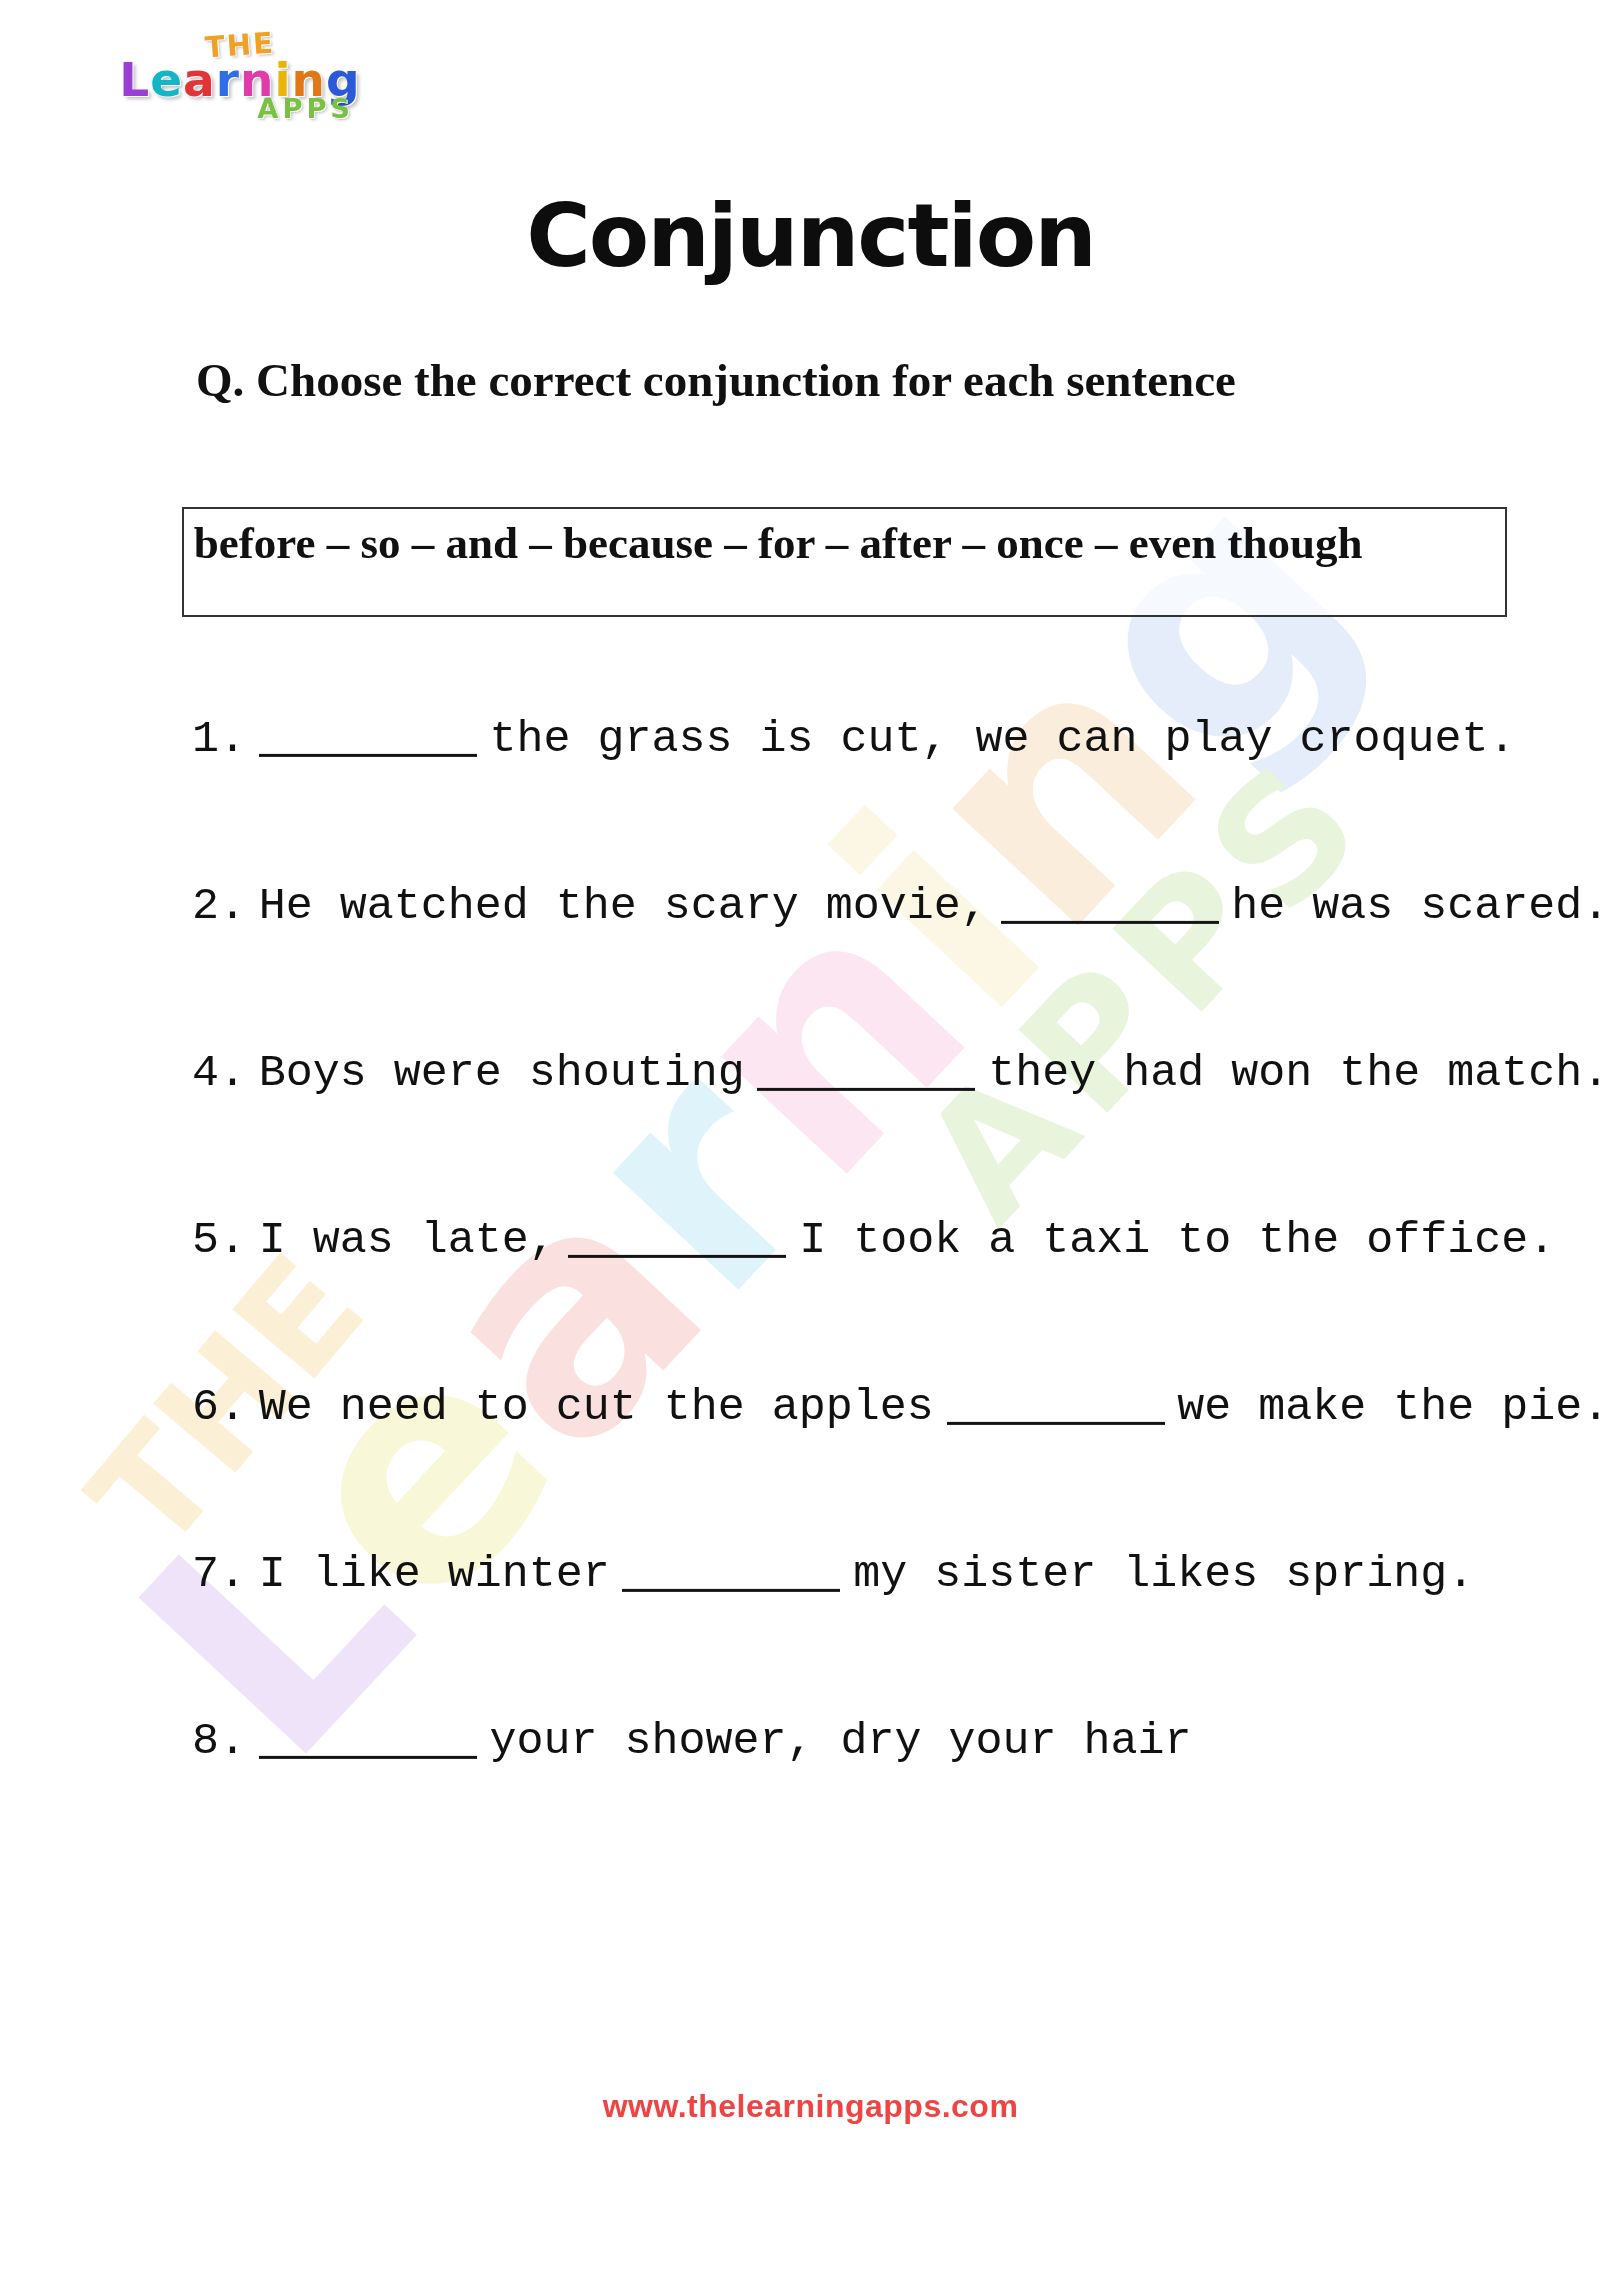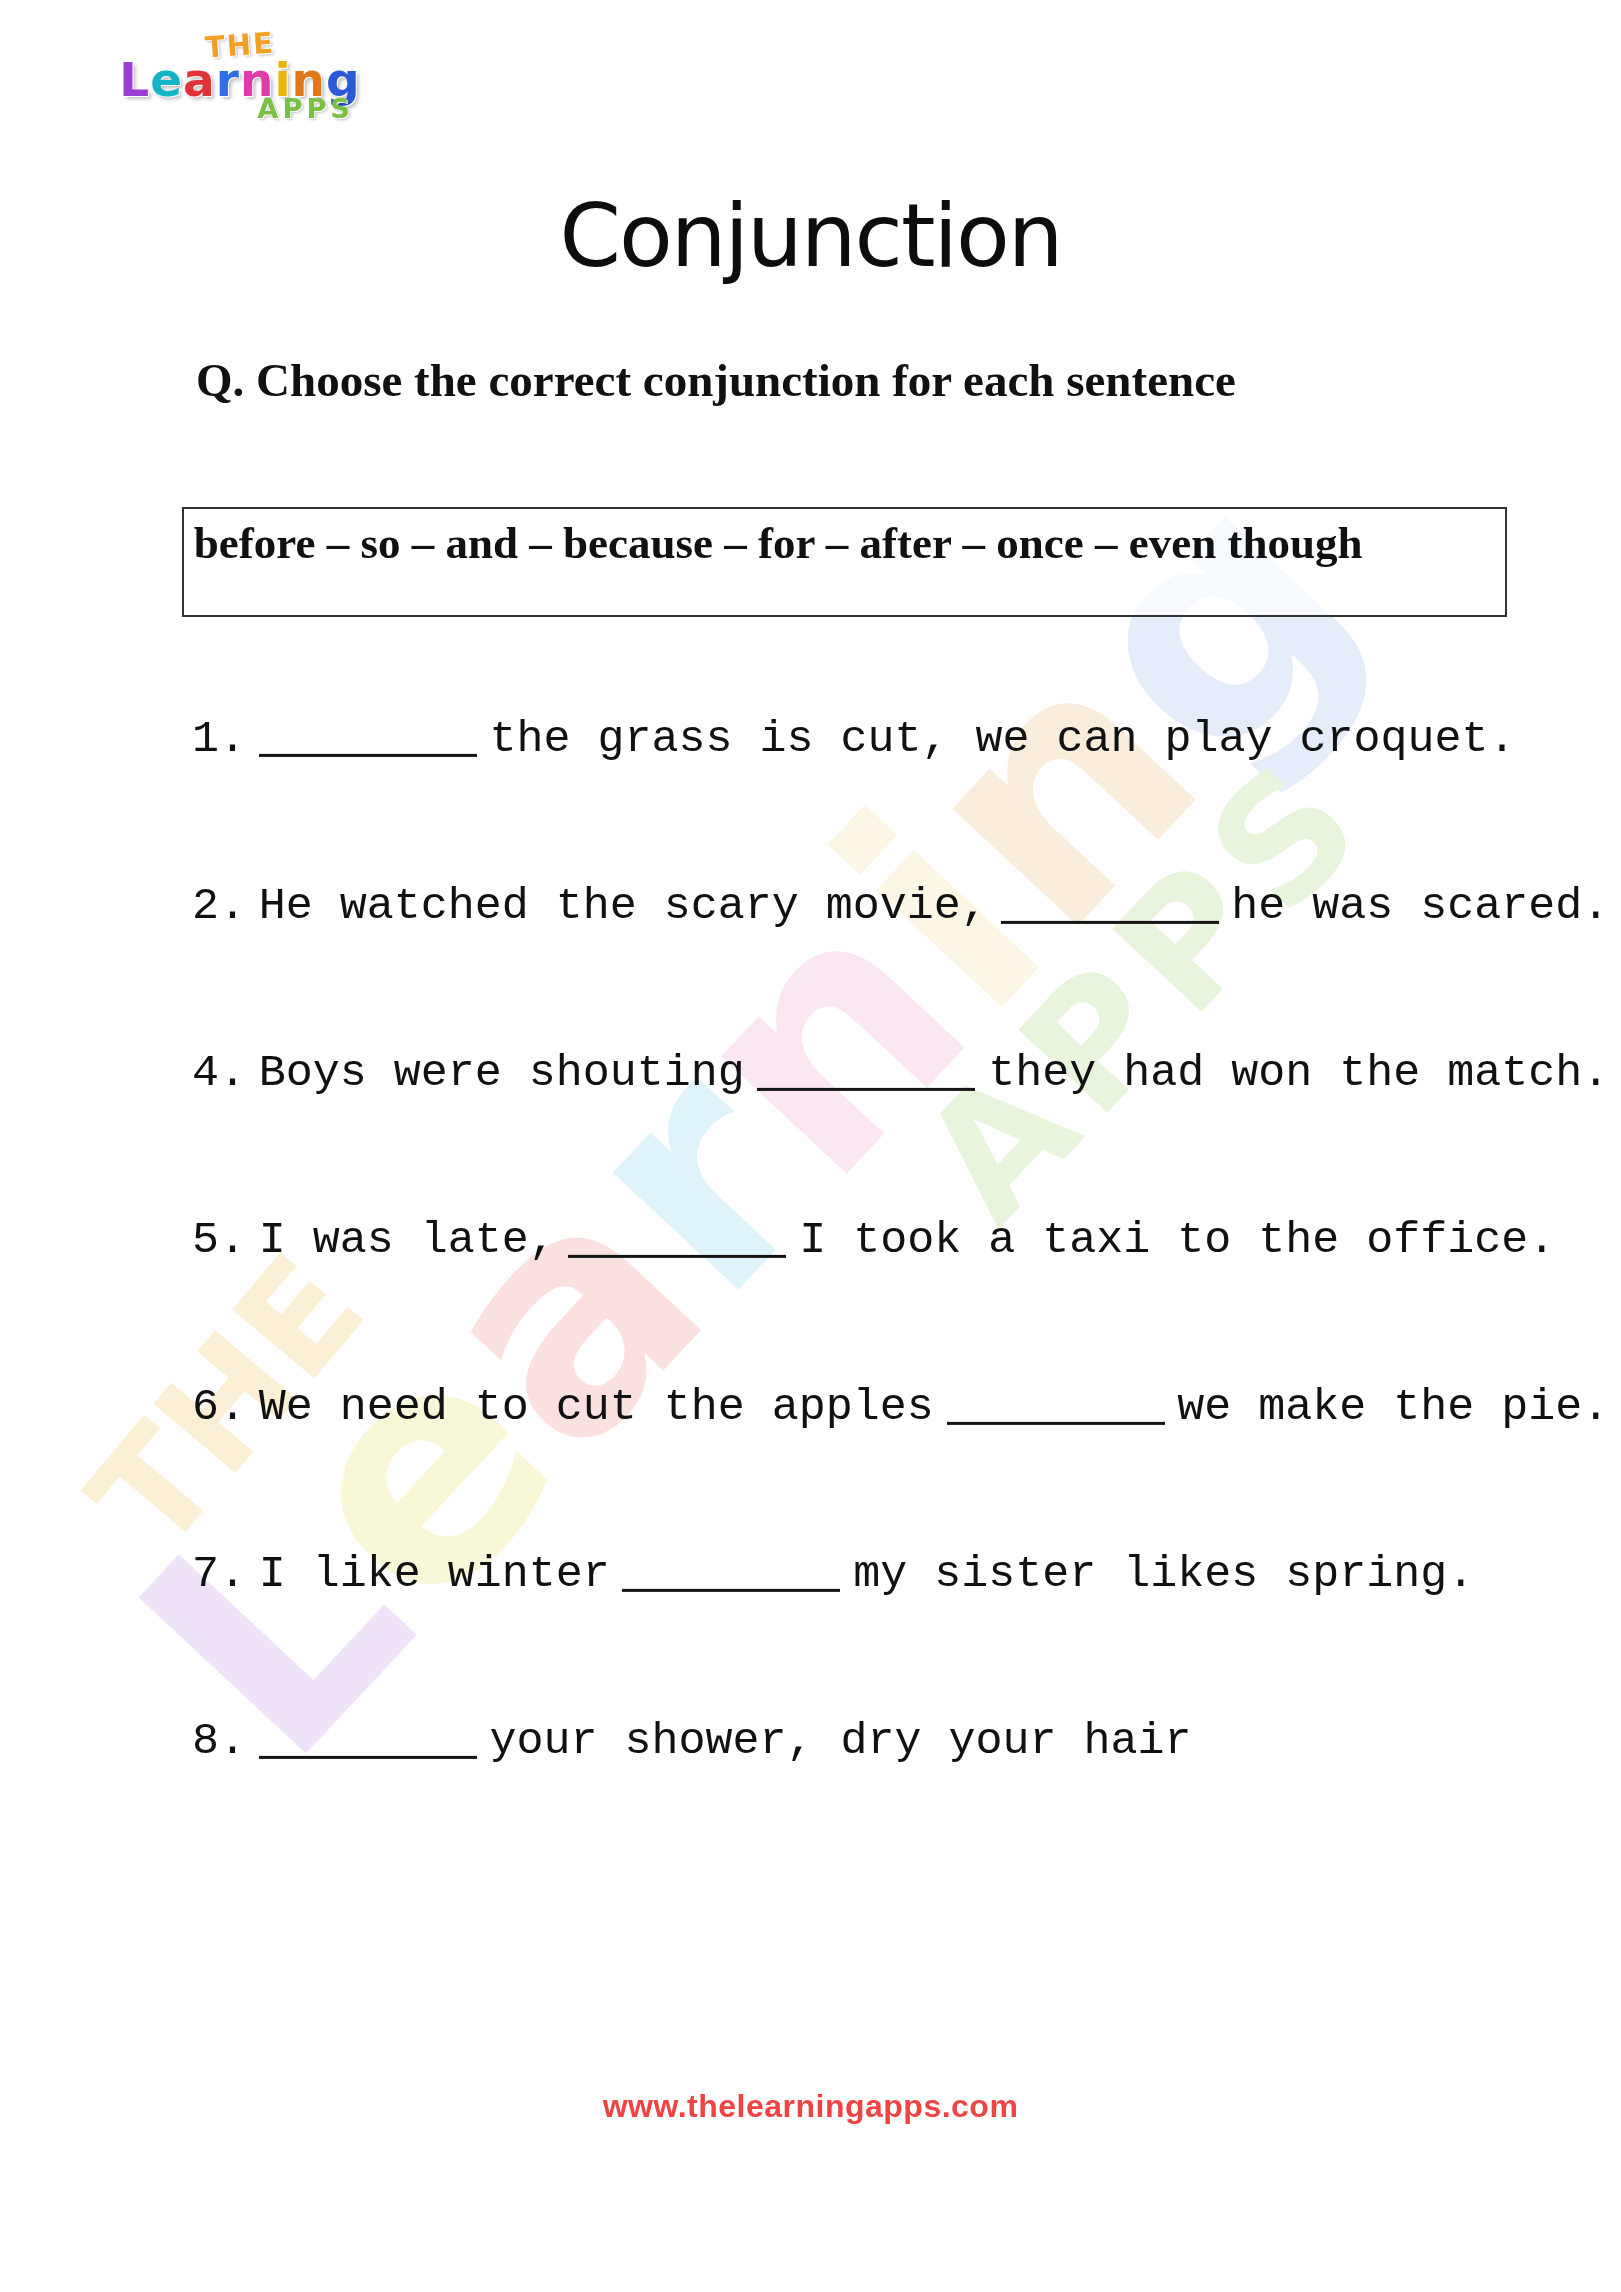--- a/index.html
+++ b/index.html
@@ -44,21 +44,21 @@
   .wm-the{font-size:147px;margin-left:69px;transform:rotate(-3deg);}
   .wm-learning{font-size:314px;letter-spacing:3.9px;white-space:nowrap;
     text-shadow:3.9px 3.9px 0 rgba(255,255,255,.9);}
   .wm-apps{font-size:167px;letter-spacing:15.7px;text-align:right;margin:-29px 147px 0 0;}
   
   .content{position:relative;z-index:2;}
   .title{
     position:absolute;top:184px;left:0;width:100%;
     text-align:center;
     font-family:"DejaVu Sans", sans-serif;
-    font-weight:400;font-size:88px;letter-spacing:-2px;
+    font-weight:700;font-size:88px;letter-spacing:-2px;
     color:#0d0d0d;
   }
   .question{
     position:absolute;top:345px;left:196px;width:1284px;
     font-weight:bold;font-size:47px;line-height:1.5;
   }
   .wordbox{
     position:absolute;top:507px;left:182px;width:1325px;height:110px;
     box-sizing:border-box;border:2px solid #333;
     background:rgba(255,255,255,.65);

